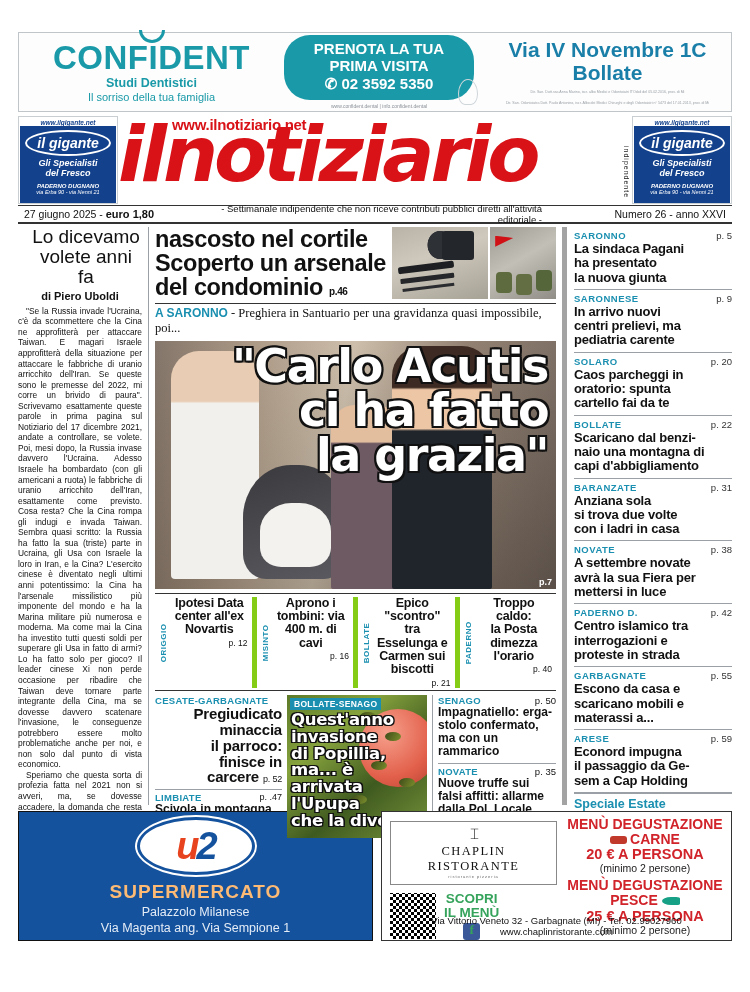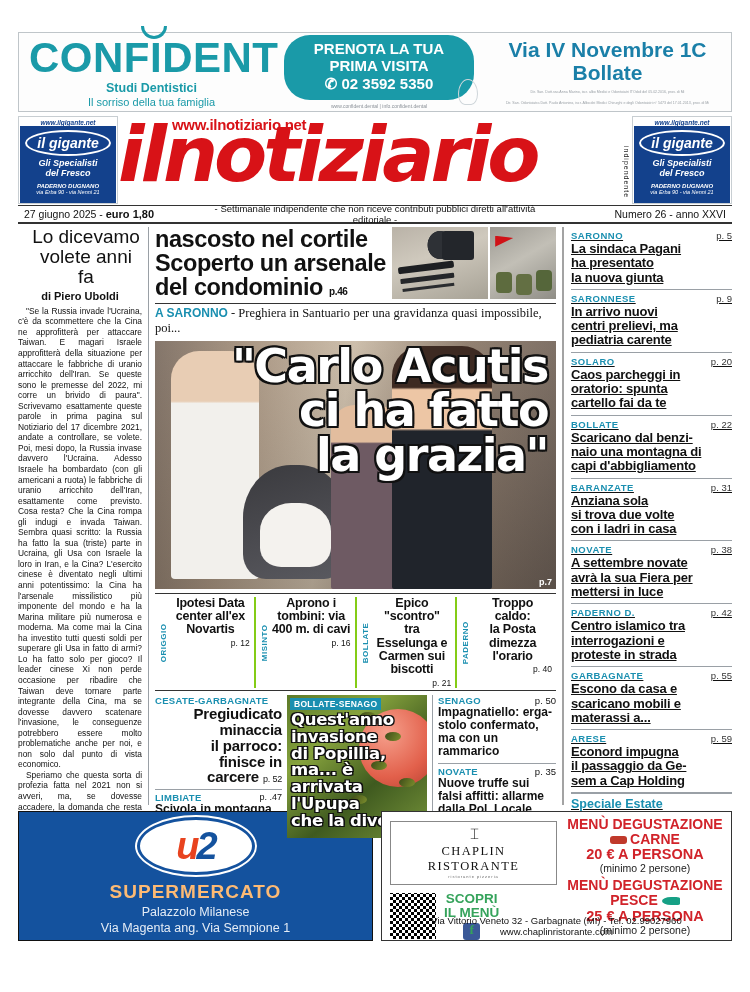--- a/index.html
+++ b/index.html
@@ -17,21 +17,21 @@
   .top-ad {
     margin: 32px 10px 4px 10px;
     height: 80px;
     border: 1px solid #bfc5c9;
     background: #fdfdfd;
     display: flex; align-items: center;
     position: relative;
   }
   .confident-block { width: 255px; text-align: center; padding-left: 10px; }
   .confident-name {
-    font-size: 42px; font-weight: bold; letter-spacing: .5px;
+    font-size: 33px; font-weight: bold; letter-spacing: .5px;
     color: #1a9aa8; line-height: 1; position: relative; display: inline-block;
   }
   .confident-smile {
     position: absolute; top: -11px; left: 50%; transform: translateX(-50%);
     width: 26px; height: 13px; border: 3px solid #1a9aa8; border-top: none;
     border-radius: 0 0 26px 26px;
   }
   .confident-sub { font-size: 12.5px; font-weight: bold; color: #1a9aa8; margin-top: 2px; }
   .confident-tag { font-size: 11px; color: #1a9aa8; margin-top: 1px; }
 
@@ -89,29 +89,29 @@
     position: absolute; right: 2px; bottom: 6px;
     writing-mode: vertical-rl; font-size: 7px; letter-spacing: 1px; color: #222;
   }
 
   
   .dateline {
     margin: 1px 10px 0 10px; border-top: 1px solid #333; border-bottom: 2px solid #333;
     display: flex; align-items: center; height: 19px; font-size: 10.5px;
   }
   .dl-left { width: 190px; padding-left: 6px; }
-  .dl-mid { flex: 1; text-align: center; font-size: 9.5px; }
+  .dl-mid { flex: 1; text-align: right; font-size: 9.5px; }
   .dl-right { width: 190px; text-align: right; padding-right: 6px; }
   .dl-left b { font-size: 11px; }
 
   
   .content { display: flex; margin: 3px 10px 0 10px; height: 578px; }
   .col-left { width: 131px; padding-right: 6px; border-right: 1px solid #9aa0a6; }
   .col-mid { flex: 1; padding: 0 6px; }
-  .col-right { width: 170px; padding-left: 7px; border-left: 2px solid #a3a3a3; text-decoration: underline; }
+  .col-right { width: 170px; padding-left: 7px; border-left: 5px solid #a3a3a3; }
 
   
   .edit-title { font-size: 19px; line-height: 1.05; text-align: center; font-weight: normal; margin-left: 12px; }
   .edit-author { font-size: 11px; font-weight: bold; text-align: center; margin: 3px 0 4px; }
   .edit-body { font-size: 8.4px; line-height: 1.255; text-align: justify; }
   .edit-body p { text-indent: 8px; margin: 0; }
 
   
   .lead-row { display: flex; align-items: flex-start; }
   .lead-head {
@@ -193,21 +193,21 @@
     font-family: "DejaVu Sans", sans-serif;
     text-shadow:
       -2px -2px 0 #111, 2px -2px 0 #111, -2px 2px 0 #111, 2px 2px 0 #111,
       0 -2px 0 #111, 0 2px 0 #111, -2px 0 0 #111, 2px 0 0 #111;
   }
   .hero-title div { margin-bottom: 1px; }
   .hero-credit { position: absolute; right: 4px; bottom: 2px; font-size: 9px; font-weight: bold; color: #fff; }
 
   
   .teaser-row { display: flex; margin-top: 4px; border-top: 1px solid #333; border-bottom: 1px solid #333; padding: 3px 0 2px; }
-  .teaser { display: flex; flex: 1; padding: 0 4px; border-right: 2px solid #84cc16; }
+  .teaser { display: flex; flex: 1; padding: 0 4px; border-right: 5px solid #84cc16; }
   .teaser:last-child { border-right: none; }
   .t-vert {
     writing-mode: vertical-rl; transform: rotate(180deg);
     font-size: 8px; font-weight: bold; color: #1a8fb0; letter-spacing: .5px;
     text-align: center; margin-right: 3px;
   }
   .t-body { flex: 1; text-align: center; }
   .t-head { font-size: 12.5px; font-weight: bold; line-height: 1.07; letter-spacing: -.2px; }
   .t-pg { font-size: 8.5px; text-align: right; display: block; margin-top: 1px; }
 

